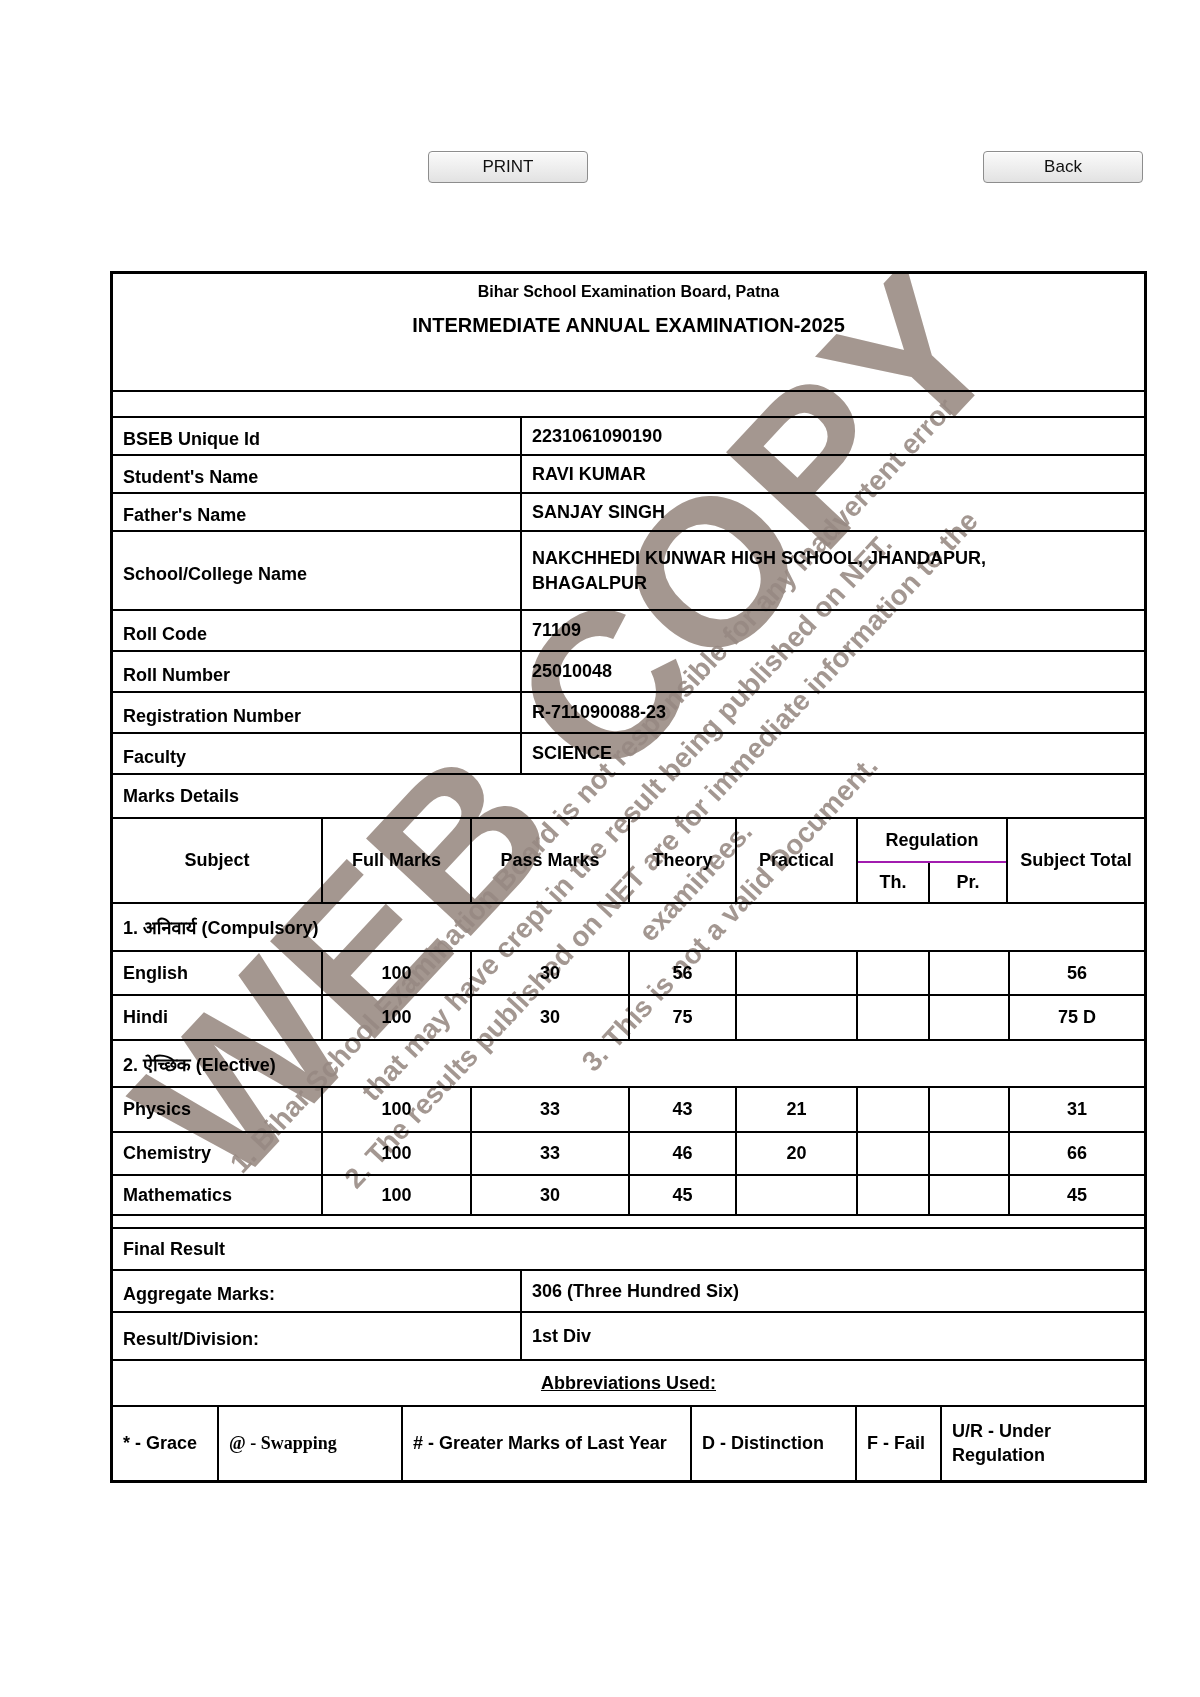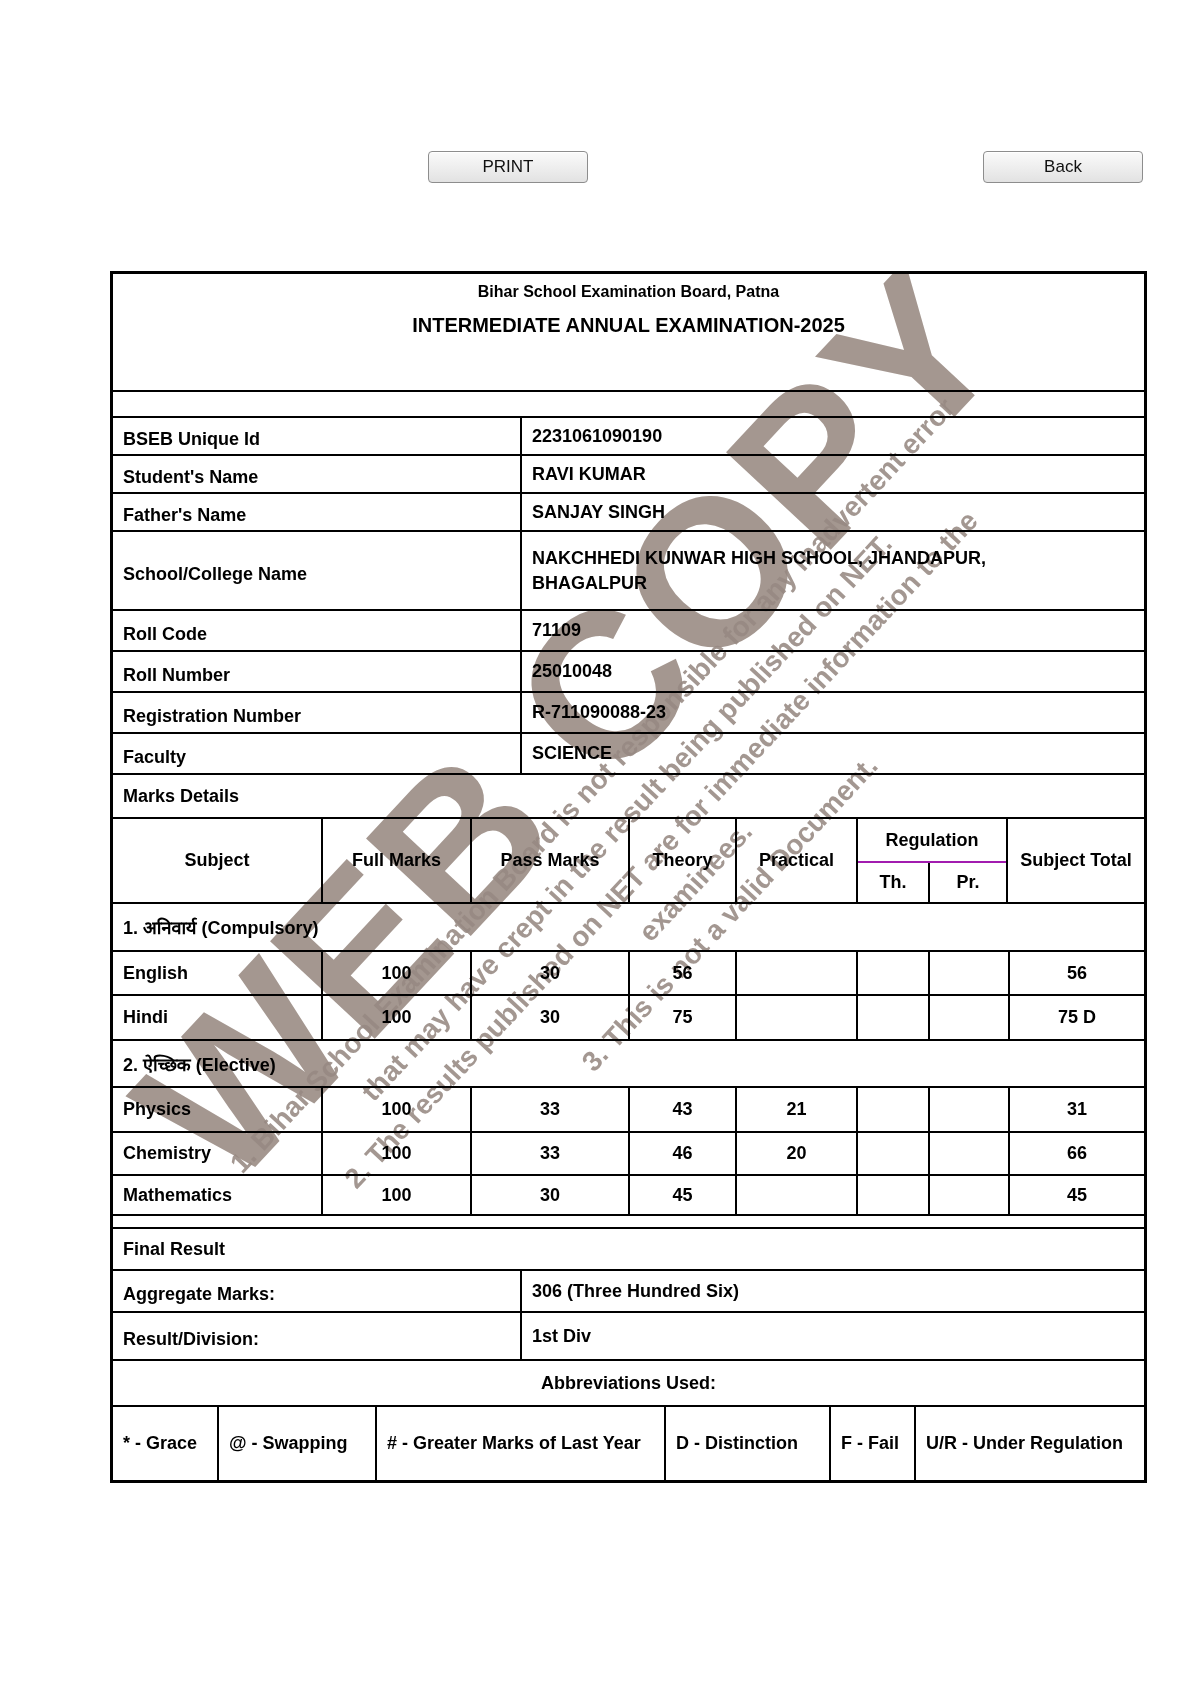--- a/index.html
+++ b/index.html
@@ -71,22 +71,22 @@
   .c-practical{width:121px;} .c-reg{width:150px;} .c-total{flex:1;}
   .reg{flex-direction:column;padding:0;align-items:stretch;}
   .reg-top{height:42px;border-bottom:2px solid #a21caf;display:flex;
            align-items:center;justify-content:center;}
   .reg-bottom{flex:1;display:flex;}
   .reg-sub{flex:0 0 70px;display:flex;align-items:center;justify-content:center;box-sizing:border-box;}
   .reg-sub.pr{flex:1;border-left:2px solid #000;}
   .mrow .c-subject{justify-content:flex-start;}
   .section-row .cell{width:100%;}
   
-  .abbr-title{justify-content:center;width:100%;}
-  .a1{width:104px;} .a2{width:158px;} .a3{width:289px;}
+  .abbr-title{justify-content:center;width:100%;text-decoration:underline;}
+  .a1{width:104px;} .a2{width:184px;font-family:Liberation Serif, serif;} .a3{width:289px;}
   .a4{width:165px;} .a5{width:85px;} .a6{flex:1;}
   .abbr-row .cell{align-items:center;line-height:1.3;}
 </style>
 </head>
 <body>
 
 <button class="btn btn-print">PRINT</button>
 <button class="btn btn-back">Back</button>
 
 <div class="doc">

